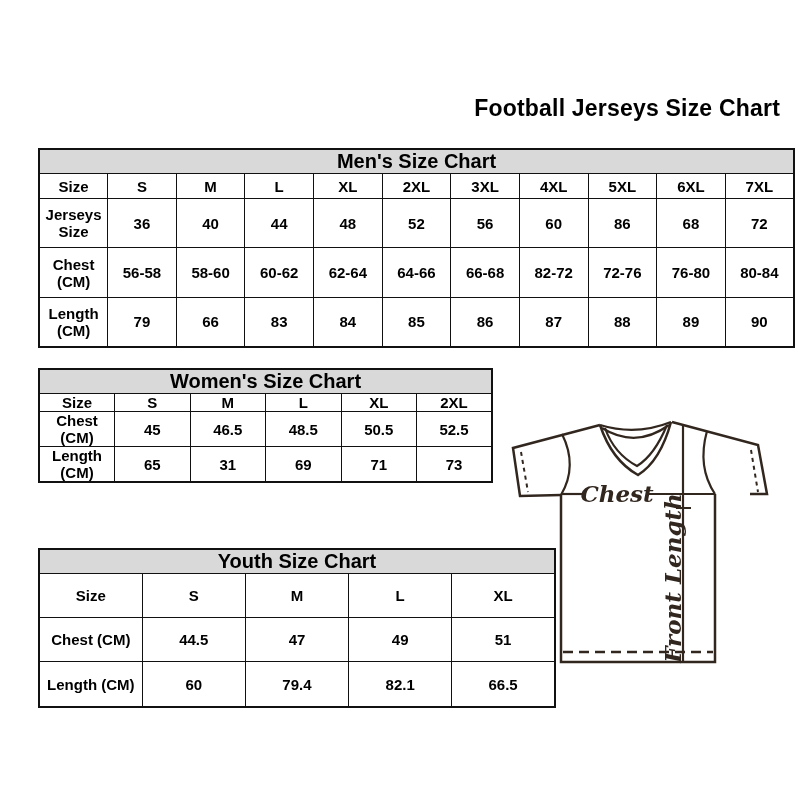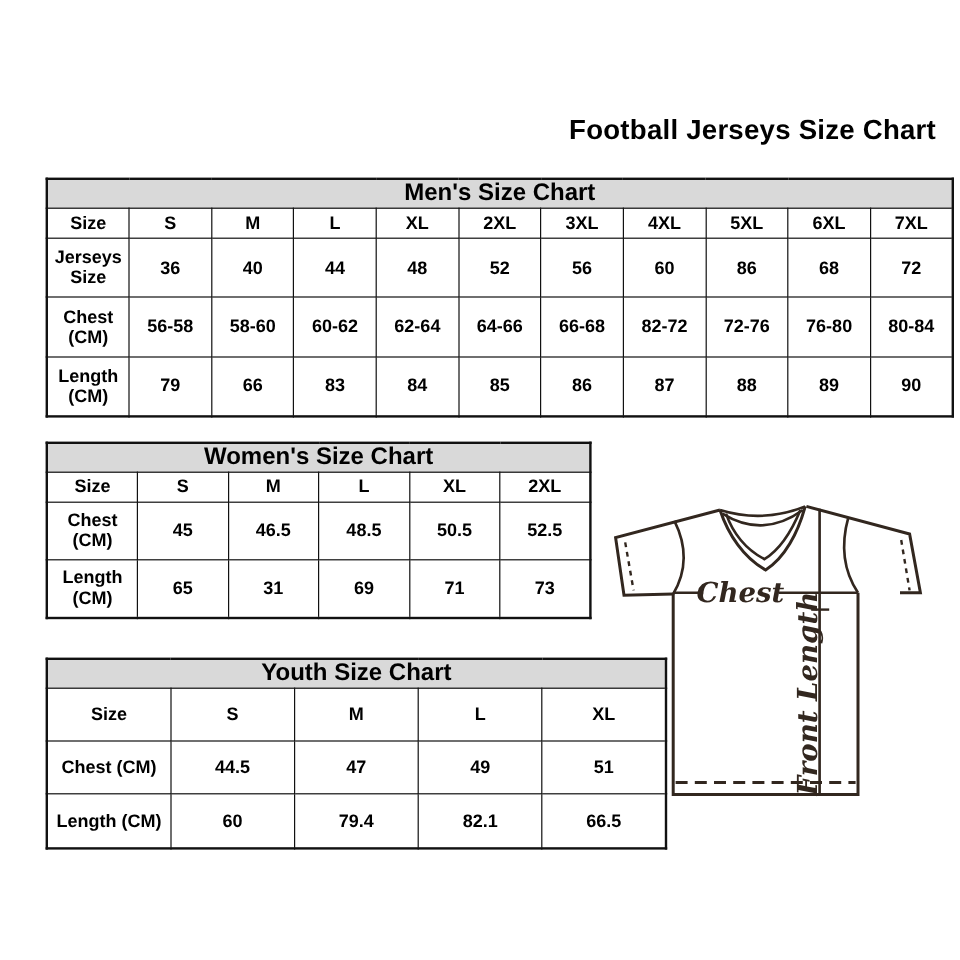--- a/index.html
+++ b/index.html
@@ -13,21 +13,21 @@
   }
   .title {
     position: absolute;
     top: 95px; left: 0; width: 780px;
     text-align: right;
     font: bold 23px/1.2 "Liberation Sans", sans-serif;
     letter-spacing: 0.2px;
   }
   .tblwrap { position: absolute; }
   #men-table   { left: 38px; top: 148px; width: 757px; height: 200px; }
-  #women-table { left: 38px; top: 368px; width: 455px; height: 148px; }
+  #women-table { left: 38px; top: 368px; width: 455px; height: 112px; }
   #youth-table { left: 38px; top: 548px; width: 518px; height: 160px; }
   table {
     width: 100%; height: 100%;
     border-collapse: collapse;
     table-layout: fixed;
     border: 2px solid #111;
   }
   th, td {
     border: 1.5px solid #111;
     font: bold 15px "Liberation Sans", sans-serif;

